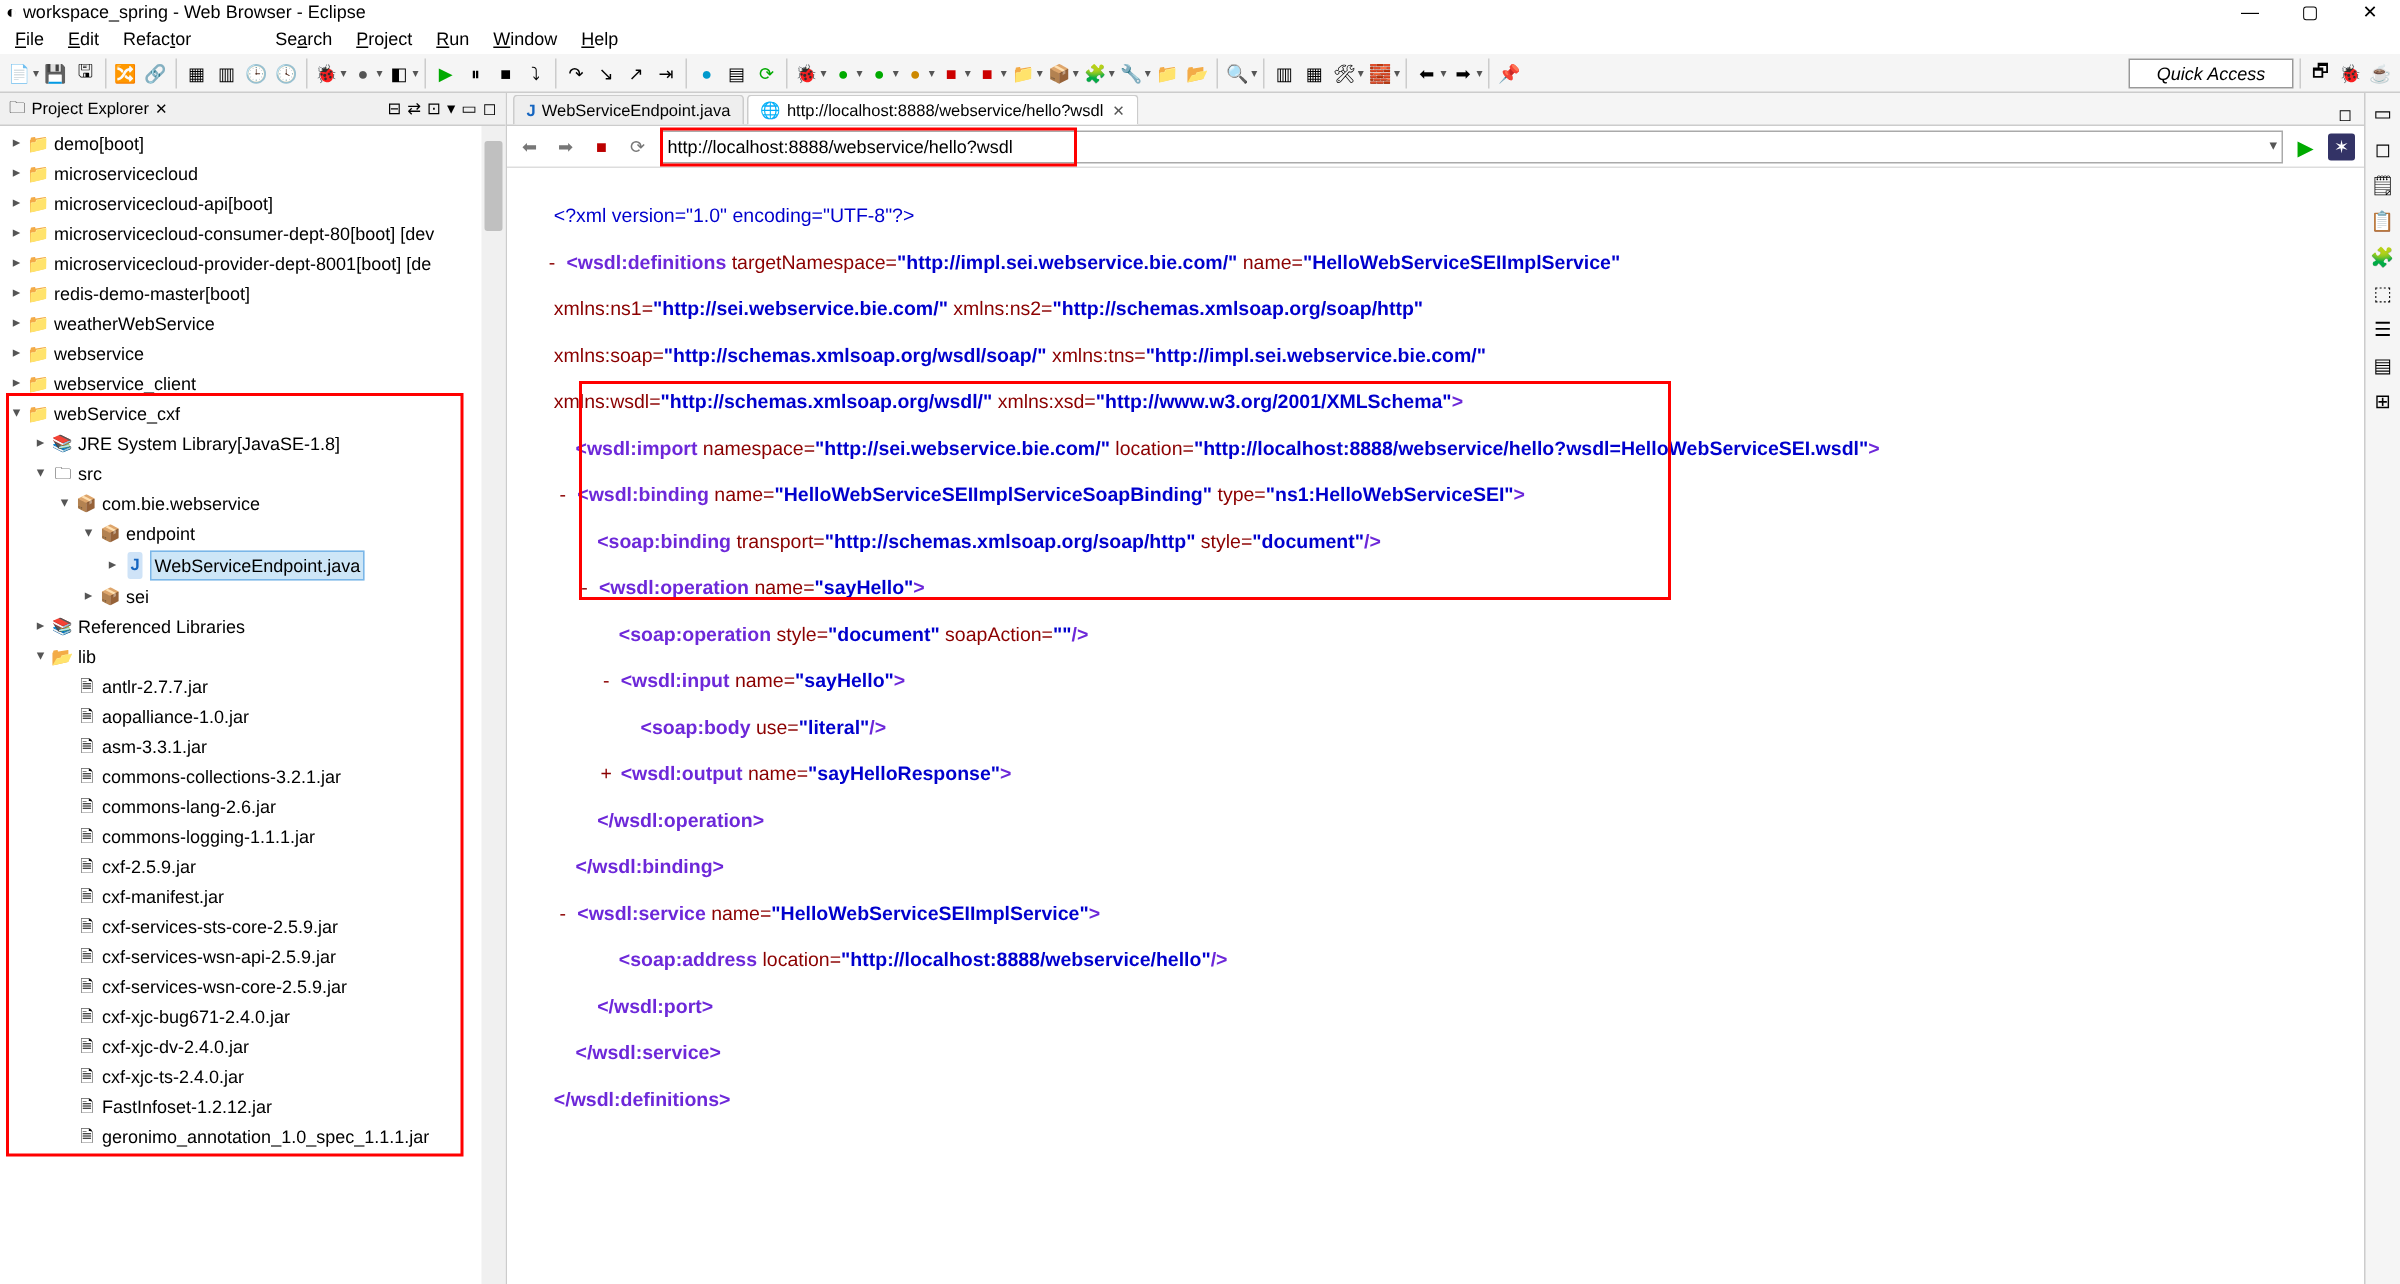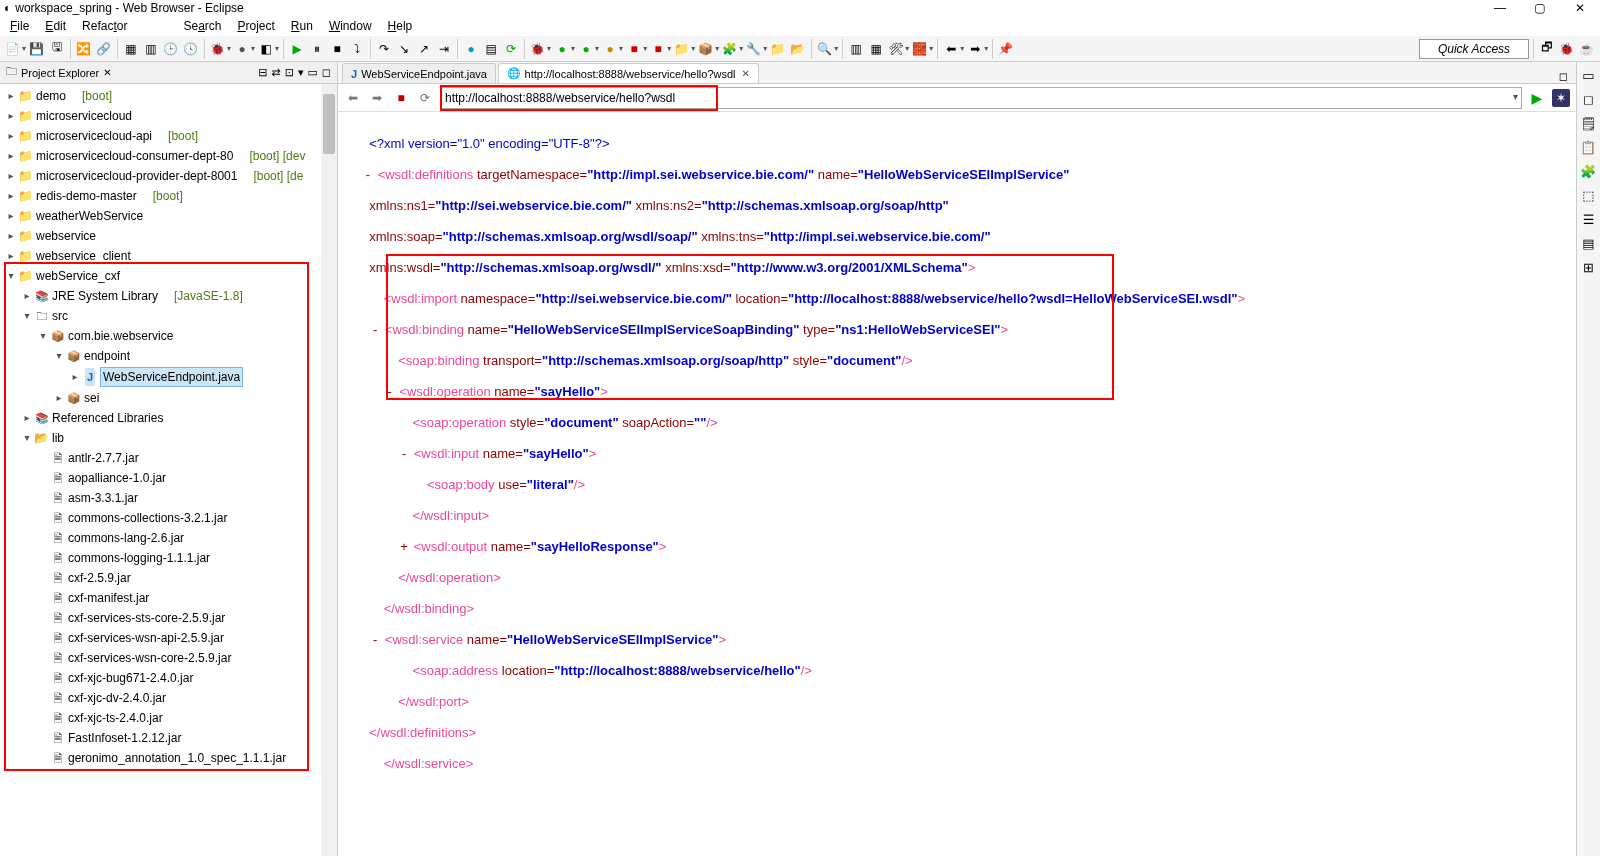--- a/index.html
+++ b/index.html
@@ -24,21 +24,21 @@
 .explorer-header { height: 22px; border-bottom: 1px solid #ccc; display: flex; align-items: center; padding: 0 6px; background: #f0f0f0; font-size: 11px; }
 .explorer-header .tab-label { font-weight: normal; text-align: right; }
 .explorer-header .x { margin-left: 4px; font-size: 10px; }
 .explorer-header .hdr-icons { margin-left: auto; display: flex; gap: 4px; }
 .explorer-header .hdr-icons span { font-size: 11px; }
 .tree { flex: 1; overflow: auto; padding: 2px 0 2px 4px; position: relative; }
 .tree-item { white-space: nowrap; padding: 1px 0 1px 0; font-size: 12px; line-height: 18px; display: flex; align-items: center; }
 .tree-item .arrow { width: 14px; display: inline-block; text-align: center; color: #555; font-size: 10px; }
 .tree-item .icon { width: 16px; display: inline-flex; justify-content:center; margin-right: 2px; font-size: 12px; }
 .tree-item .label { }
-.tree-item .decor { color: #4d7c0f; margin-left: 16px; }
+.tree-item .decor { color: #000000; margin-left: 0; }
 .tree-item.selected .label-box { background: #cde6f7; border: 1px solid #7ab6e8; padding: 0 2px; }
 .indent-0 {padding-left: 0px;} .indent-1 {padding-left: 16px;} .indent-2 {padding-left: 32px;}
 .indent-3 {padding-left: 48px;} .indent-4 {padding-left: 64px;}
 .red-box-tree { position: absolute; left: 4px; top: 178px; width: 305px; height: 509px; border: 2px solid red; pointer-events: none; }
 .scrollbar-v { position:absolute; right:0; top:22px; bottom:0; width:16px; background:#f0f0f0;}
 .scrollbar-v .thumb {position:absolute; left:2px; right:2px; top:10px; height:60px; background:#c0c0c0; border-radius:2px;}
 
 .editor-panel { flex: 1; display: flex; flex-direction: column; }
 .editor-tabs { height: 22px; display: flex; align-items: flex-end; padding: 0 4px; border-bottom: 1px solid #ccc; background: #f5f5f5; }
 .etab { height: 20px; display: flex; align-items: center; padding: 0 8px; border: 1px solid #ccc; border-bottom: none; margin-right: 2px; background: #eee; font-size: 11px; border-radius: 3px 3px 0 0; }
@@ -48,21 +48,21 @@
 .browser-bar { height: 28px; display: flex; align-items: center; gap: 6px; padding: 2px 6px; border-bottom: 1px solid #ddd; }
 .nav-btn { width: 18px; height: 18px; display:inline-flex; align-items:center; justify-content:center; font-size:12px; color:#777;}
 .nav-btn.stop { color: #b00; }
 .url-input-wrap { flex: 1; position: relative; }
 .url-input { width: 100%; height: 22px; border: 1px solid #aaa; padding: 2px 20px 2px 4px; font-size: 12px; }
 .url-dd { position: absolute; right: 4px; top: 4px; font-size: 10px; color: #555; }
 .url-redbox { position: absolute; left: 0px; top: -2px; width: 278px; height: 26px; border: 2px solid red; pointer-events: none; }
 .go-btn { color: #0a0; font-size: 14px; }
 .xml-view { flex: 1; overflow: auto; padding: 8px 4px 8px 24px; font-family: Consolas, monospace; font-size: 13px; line-height: 15.5px; position: relative; white-space: pre; }
 .xml-view .l { display: block; }
-.c-tag { color: #ec4899; } .c-attr { color: #8b0000; } .c-val { color: #0000cd; font-weight: bold; } .c-pi { color: #0000cd; }
+.c-tag { color: #6d28d9; font-weight: bold; } .c-attr { color: #8b0000; } .c-val { color: #0000cd; font-weight: bold; } .c-pi { color: #0000cd; }
 .toggle { color: #8b0000; display:inline-block; width:12px; text-align:center; }
 .wsdl-redbox { position: absolute; left: 386px; top: 254px; width: 728px; height: 146px; border: 2px solid red; pointer-events: none; }
 
 .right-gutter { width: 24px; border-left: 1px solid #ccc; background: #f5f5f5; display:flex; flex-direction:column; align-items:center; padding-top:4px; gap:6px;}
 .right-gutter .g-icon { width:18px; height:18px; font-size:13px; display:flex; align-items:center; justify-content:center;}
 
 .ic-proj::before { content:"📁"; font-size:12px;} 
 .ic-fold::before { content:"📂"; font-size:12px;}
 .ic-pkg::before { content:"📦"; font-size:11px;}
 .ic-java::before { content:"J"; color:#1565c0; font-weight:bold; font-size:11px; background:#cfe3f7; padding:0 2px; border-radius:2px;}
@@ -411,29 +411,28 @@
 <span class="l">  <span class="c-attr">xmlns:ns1=</span><span class="c-val">"http://sei.webservice.bie.com/"</span><span class="c-attr"> xmlns:ns2=</span><span class="c-val">"http://schemas.xmlsoap.org/soap/http"</span></span>
 <span class="l">  <span class="c-attr">xmlns:soap=</span><span class="c-val">"http://schemas.xmlsoap.org/wsdl/soap/"</span><span class="c-attr"> xmlns:tns=</span><span class="c-val">"http://impl.sei.webservice.bie.com/"</span></span>
 <span class="l">  <span class="c-attr">xmlns:wsdl=</span><span class="c-val">"http://schemas.xmlsoap.org/wsdl/"</span><span class="c-attr"> xmlns:xsd=</span><span class="c-val">"http://www.w3.org/2001/XMLSchema"</span><span class="c-tag">&gt;</span></span>
 <span class="l">      <span class="c-tag">&lt;wsdl:import</span><span class="c-attr"> namespace=</span><span class="c-val">"http://sei.webservice.bie.com/"</span><span class="c-attr"> location=</span><span class="c-val">"http://localhost:8888/webservice/hello?wsdl=HelloWebServiceSEI.wsdl"</span><span class="c-tag">&gt;</span></span>
 <span class="l">  <span class="toggle">-</span> <span class="c-tag">&lt;wsdl:binding</span><span class="c-attr"> name=</span><span class="c-val">"HelloWebServiceSEIImplServiceSoapBinding"</span><span class="c-attr"> type=</span><span class="c-val">"ns1:HelloWebServiceSEI"</span><span class="c-tag">&gt;</span></span>
 <span class="l">          <span class="c-tag">&lt;soap:binding</span><span class="c-attr"> transport=</span><span class="c-val">"http://schemas.xmlsoap.org/soap/http"</span><span class="c-attr"> style=</span><span class="c-val">"document"</span><span class="c-tag">/&gt;</span></span>
 <span class="l">      <span class="toggle">-</span> <span class="c-tag">&lt;wsdl:operation</span><span class="c-attr"> name=</span><span class="c-val">"sayHello"</span><span class="c-tag">&gt;</span></span>
 <span class="l">              <span class="c-tag">&lt;soap:operation</span><span class="c-attr"> style=</span><span class="c-val">"document"</span><span class="c-attr"> soapAction=</span><span class="c-val">""</span><span class="c-tag">/&gt;</span></span>
 <span class="l">          <span class="toggle">-</span> <span class="c-tag">&lt;wsdl:input</span><span class="c-attr"> name=</span><span class="c-val">"sayHello"</span><span class="c-tag">&gt;</span></span>
 <span class="l">                  <span class="c-tag">&lt;soap:body</span><span class="c-attr"> use=</span><span class="c-val">"literal"</span><span class="c-tag">/&gt;</span></span>
-<span class="l">              <span class="c-tag">&lt;/wsdl:input&gt;</span></span>
 <span class="l">          <span class="toggle">+</span> <span class="c-tag">&lt;wsdl:output</span><span class="c-attr"> name=</span><span class="c-val">"sayHelloResponse"</span><span class="c-tag">&gt;</span></span>
 <span class="l">          <span class="c-tag">&lt;/wsdl:operation&gt;</span></span>
 <span class="l">      <span class="c-tag">&lt;/wsdl:binding&gt;</span></span>
 <span class="l">  <span class="toggle">-</span> <span class="c-tag">&lt;wsdl:service</span><span class="c-attr"> name=</span><span class="c-val">"HelloWebServiceSEIImplService"</span><span class="c-tag">&gt;</span></span>
 <span class="l">              <span class="c-tag">&lt;soap:address</span><span class="c-attr"> location=</span><span class="c-val">"http://localhost:8888/webservice/hello"</span><span class="c-tag">/&gt;</span></span>
 <span class="l">          <span class="c-tag">&lt;/wsdl:port&gt;</span></span>
+<span class="l">      <span class="c-tag">&lt;/wsdl:service&gt;</span></span>
 <span class="l">  <span class="c-tag">&lt;/wsdl:definitions&gt;</span></span>
-<span class="l">      <span class="c-tag">&lt;/wsdl:service&gt;</span></span>
     </div>
     <div class="wsdl-redbox"></div>
   </div>
 
   <div class="right-gutter">
     <span class="g-icon">▭</span>
     <span class="g-icon">◻</span>
     <span class="g-icon">🗒</span>
     <span class="g-icon">📋</span>
     <span class="g-icon">🧩</span>

